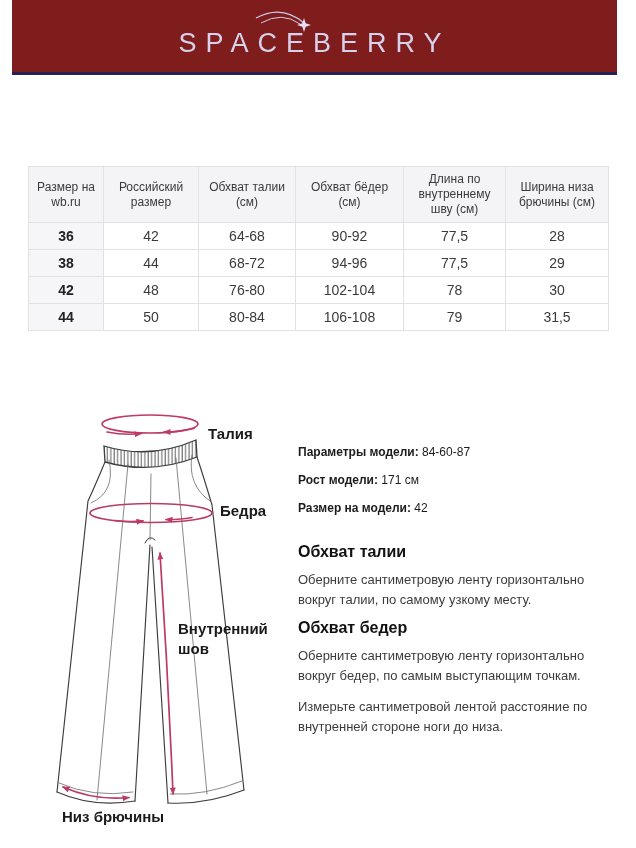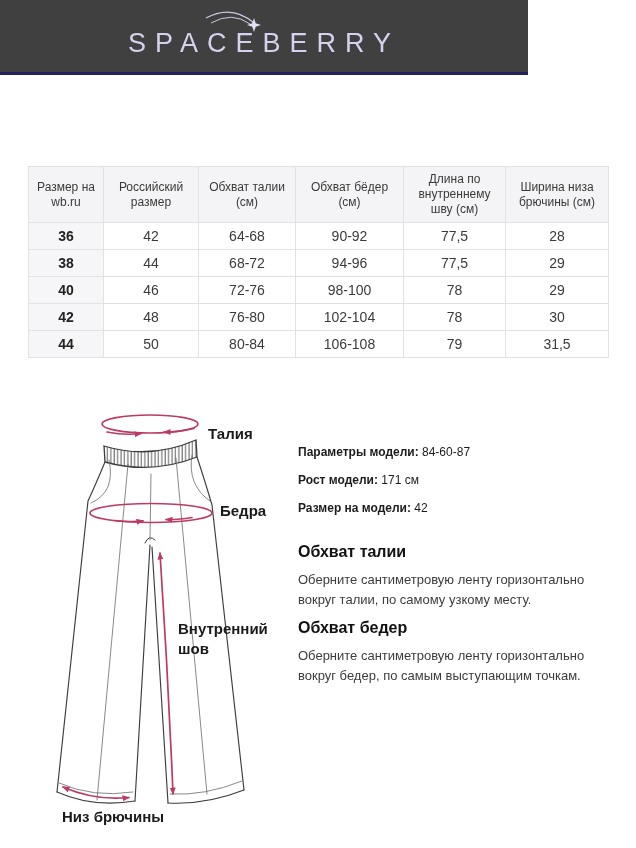--- a/index.html
+++ b/index.html
@@ -6,22 +6,22 @@
   html,body { width:636px; height:848px; }
   body {
     font-family:"Liberation Sans", sans-serif;
     background:#ffffff;
     position:relative;
     overflow:hidden;
     color:#2b2b2b;
   }
   
   .brand-header {
-    position:absolute; left:0; top:0; width:528px; height:75px;
-    background:#404040;
+    position:absolute; left:12px; top:0; width:605px; height:75px;
+    background:#7f1d1d;
     border-bottom:3px solid #252259;
     display:flex; align-items:center; justify-content:center;
   }
   .logo-wrap { position:relative; display:inline-block; }
   .logo-text {
     font-size:27px; letter-spacing:9px; font-weight:400;
     color:#d6d1ec; padding-top:14px;
   }
   .comet { position:absolute; left:76px; top:-6px; width:62px; height:36px; }
   
@@ -95,28 +95,20 @@
       </tr>
       <tr>
         <td class="first-col">38</td>
         <td>44</td>
         <td>68-72</td>
         <td>94-96</td>
         <td>77,5</td>
         <td>29</td>
       </tr>
       <tr>
-        <td class="first-col">40</td>
-        <td>46</td>
-        <td>72-76</td>
-        <td>98-100</td>
-        <td>78</td>
-        <td>29</td>
-      </tr>
-      <tr>
         <td class="first-col">42</td>
         <td>48</td>
         <td>76-80</td>
         <td>102-104</td>
         <td>78</td>
         <td>30</td>
       </tr>
       <tr>
         <td class="first-col">44</td>
         <td>50</td>
@@ -199,13 +191,14 @@
 
 <div class="measure-section" style="top:543px;">
   <h3>Обхват талии</h3>
   <p>Оберните сантиметровую ленту горизонтально вокруг талии, по самому узкому месту.</p>
 </div>
 <div class="measure-section" style="top:619px;">
   <h3>Обхват бедер</h3>
   <p>Оберните сантиметровую ленту горизонтально вокруг бедер, по самым выступающим точкам.</p>
 </div>
 <div class="measure-section" style="top:697px;">
+  <p>Измерьте сантиметровой лентой расстояние по внутренней стороне ноги до низа.</p>
 </div>
 
 </body></html>

